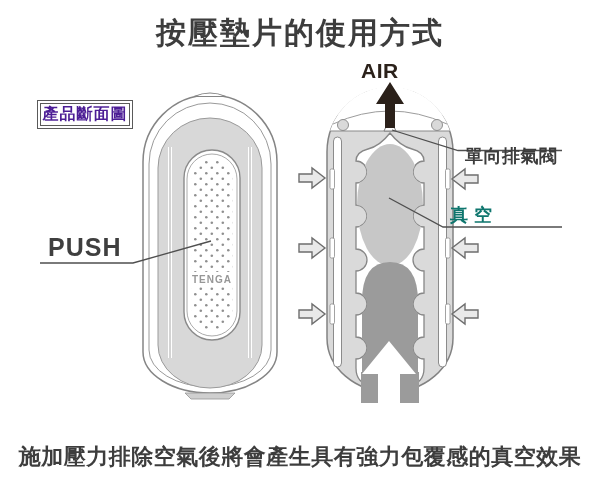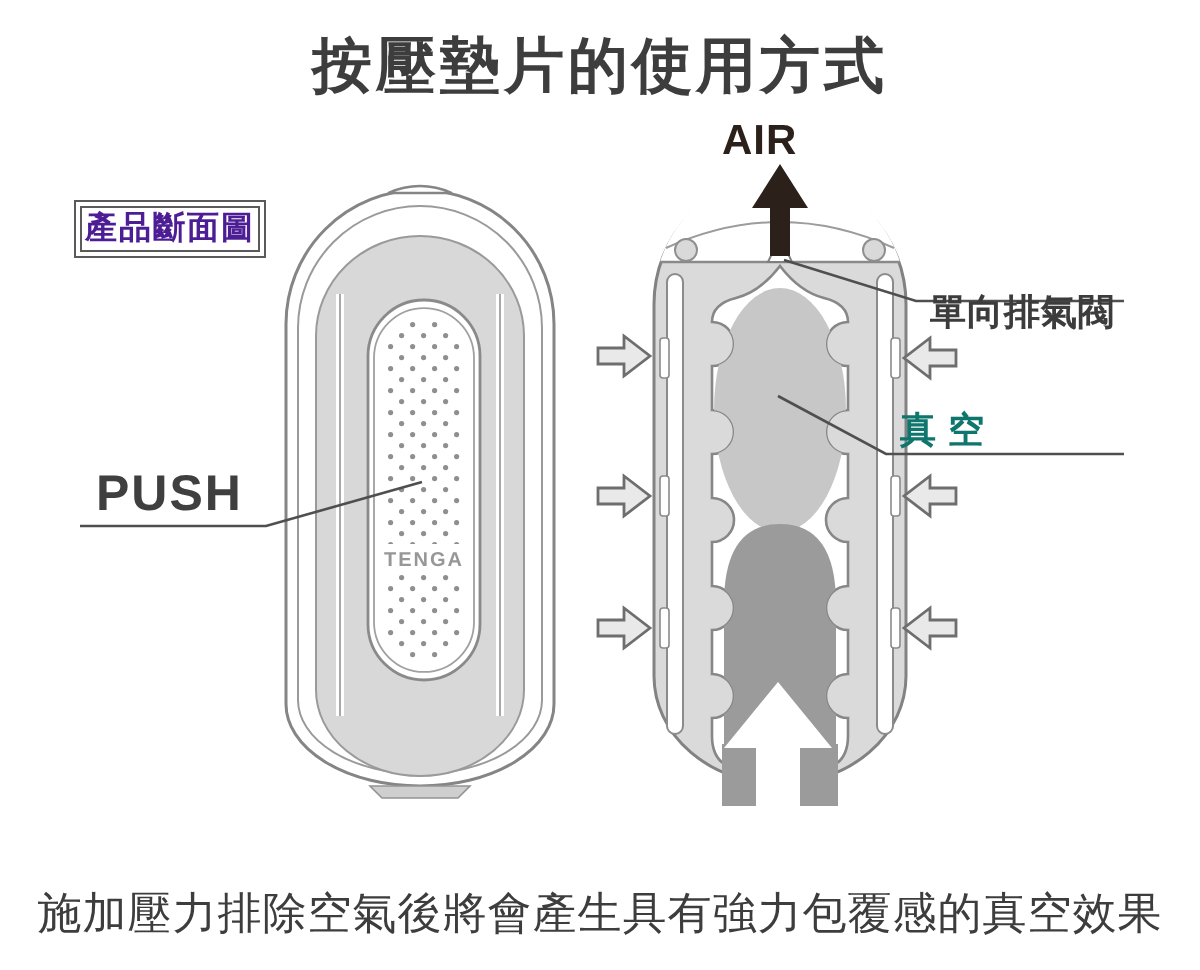--- a/index.html
+++ b/index.html
@@ -30,21 +30,21 @@
   }
   .vacuum-label{
     left:450px;top:203px;font-size:18px;font-weight:700;color:#0f766e;letter-spacing:6px;
   }
   .footer-line1{
     left:0;right:0;top:410px;text-align:center;
     font-size:22px;font-weight:700;color:#3d3d3d;letter-spacing:.5px;
   }
   .footer-line2{
     left:0;right:0;top:442px;text-align:center;
-    font-size:22px;font-weight:400;color:#3d3d3d;letter-spacing:.5px;
+    font-size:22px;font-weight:700;color:#3d3d3d;letter-spacing:.5px;
   }
 </style>
 </head>
 <body>
 
 <div id="stage">
 
   <svg id="diagram-svg" viewBox="0 0 600 485">
     <defs>
       <pattern id="dots" width="11" height="11" patternUnits="userSpaceOnUse">

